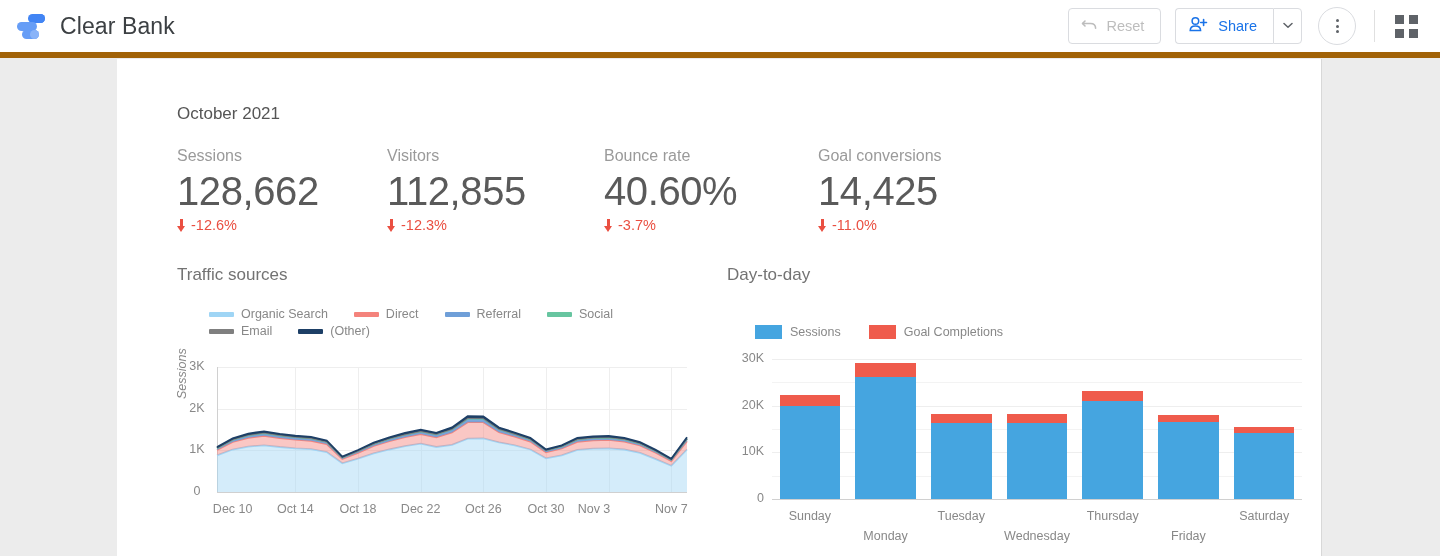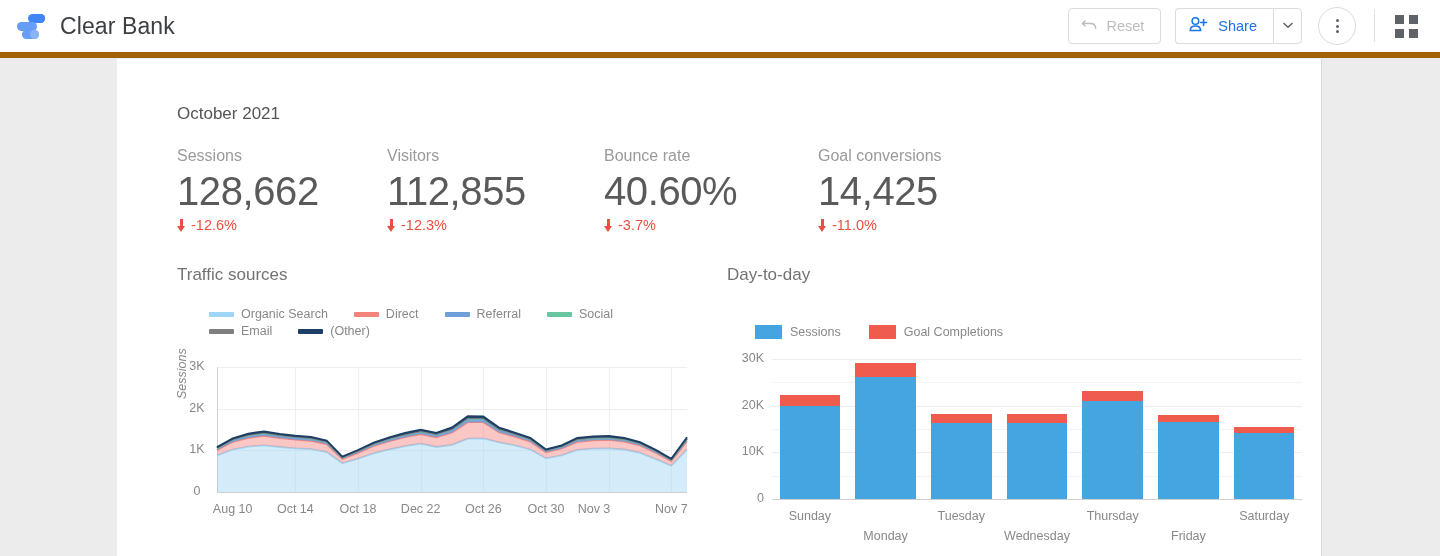--- a/index.html
+++ b/index.html
@@ -251,21 +251,21 @@
       <div id="area-plot">
           <div class="axisline" style="left: 40px; top: 185px; width: 470px;"></div>
           <div class="area-ytick" style="left: 7px; top: 177px;">0</div>
           <div class="gridline" style="left: 40px; top: 143.333px; width: 470px;"></div>
           <div class="area-ytick" style="left: 7px; top: 135.333px;">1K</div>
           <div class="gridline" style="left: 40px; top: 101.667px; width: 470px;"></div>
           <div class="area-ytick" style="left: 7px; top: 93.6667px;">2K</div>
           <div class="gridline" style="left: 40px; top: 60px; width: 470px;"></div>
           <div class="area-ytick" style="left: 7px; top: 52px;">3K</div>
           <div style="position: absolute; left: 40px; top: 60px; width: 1px; height: 125px; background: rgb(208, 208, 208);"></div>
-          <div class="area-xtick" style="left: 55.6667px; top: 195px;">Aug 10</div>
+          <div class="area-xtick" style="left: 55.6667px; top: 195px;">Dec 10</div>
           <div style="position: absolute; left: 118.333px; top: 60px; width: 1px; height: 125px; background: rgb(238, 238, 238);"></div>
           <div class="area-xtick" style="left: 118.333px; top: 195px;">Oct 14</div>
           <div style="position: absolute; left: 181px; top: 60px; width: 1px; height: 125px; background: rgb(238, 238, 238);"></div>
           <div class="area-xtick" style="left: 181px; top: 195px;">Oct 18</div>
           <div style="position: absolute; left: 243.667px; top: 60px; width: 1px; height: 125px; background: rgb(238, 238, 238);"></div>
           <div class="area-xtick" style="left: 243.667px; top: 195px;">Dec 22</div>
           <div style="position: absolute; left: 306.333px; top: 60px; width: 1px; height: 125px; background: rgb(238, 238, 238);"></div>
           <div class="area-xtick" style="left: 306.333px; top: 195px;">Oct 26</div>
           <div style="position: absolute; left: 369px; top: 60px; width: 1px; height: 125px; background: rgb(238, 238, 238);"></div>
           <div class="area-xtick" style="left: 369px; top: 195px;">Oct 30</div>

